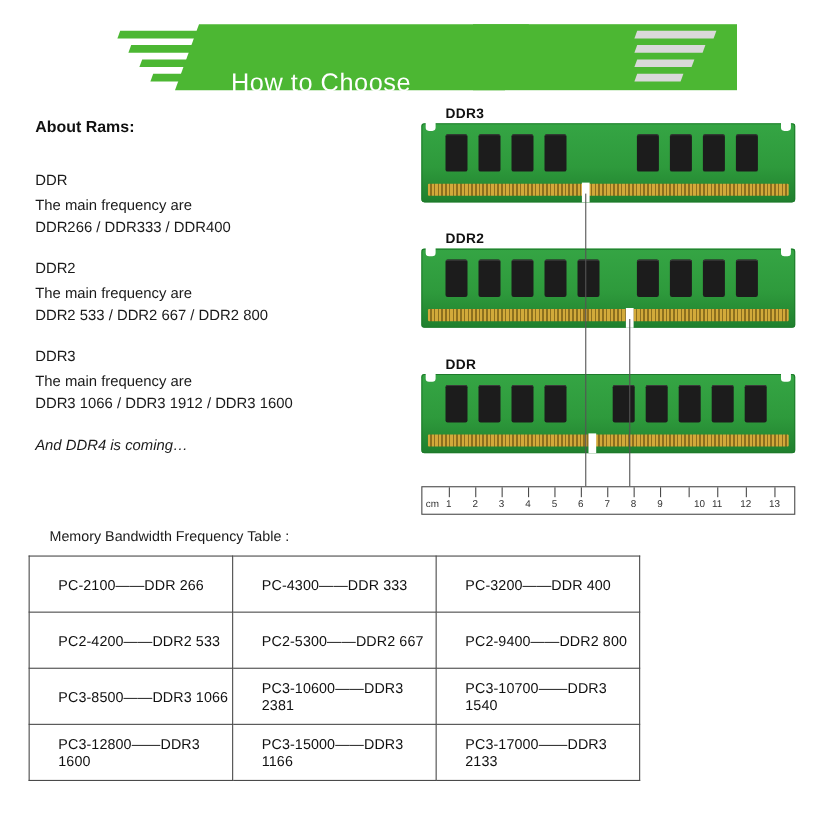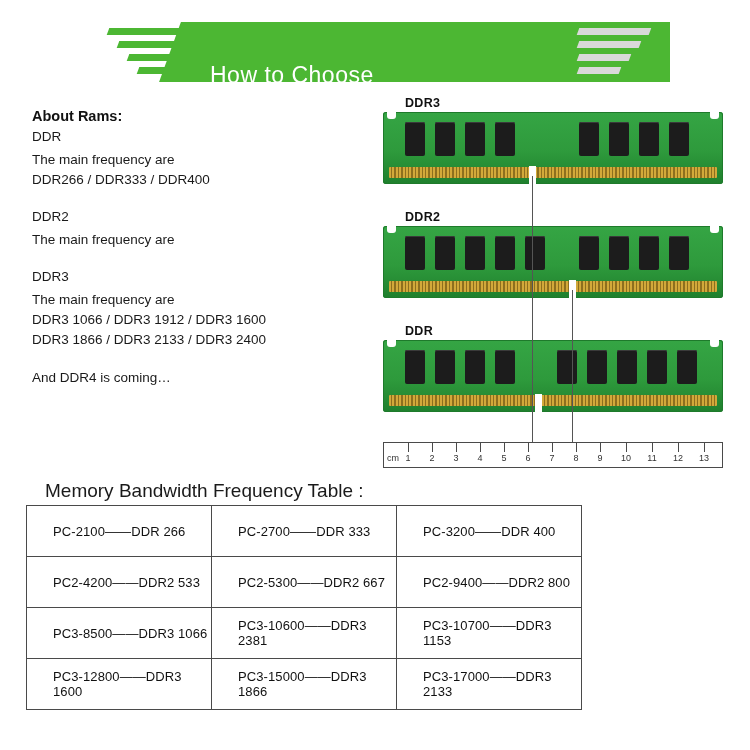--- a/index.html
+++ b/index.html
@@ -67,37 +67,38 @@
   .about-col {
     position: absolute;
     left: 32px;
     top: 108px;
     width: 340px;
   }
   .about-title {
     font-size: 14.5px;
     font-weight: bold;
     color: #111;
-    margin-bottom: 3px;
+    margin-bottom: 30px;
   }
   .block {
     margin-bottom: 17px;
   }
   .block .line {
     font-size: 13.5px;
     line-height: 20px;
     color: #1a1a1a;
   }
   .block .line.head {
     margin-bottom: 3px;
   }
   .coming {
     font-size: 13.5px;
     margin-top: 20px;
     color: #1a1a1a;
+    font-style: italic;
   }
 
   
   .diagram {
     position: absolute;
     left: 383px;
     top: 96px;
     width: 340px;
     height: 375px;
   }
@@ -200,21 +201,21 @@
     top: 10px;
     font-size: 9px;
     color: #333;
   }
 
   
   .table-caption {
     position: absolute;
     left: 45px;
     top: 480px;
-    font-size: 19px;
+    font-size: 13px;
     color: #1a1a1a;
   }
   table.bw {
     position: absolute;
     left: 26px;
     top: 505px;
     width: 556px;
     border-collapse: collapse;
     table-layout: fixed;
   }
@@ -253,27 +254,27 @@
 
   <div class="block">
     <div class="line head">DDR</div>
     <div class="line">The main frequency are</div>
     <div class="line">DDR266 / DDR333 / DDR400</div>
   </div>
 
   <div class="block">
     <div class="line head">DDR2</div>
     <div class="line">The main frequency are</div>
+    <div class="line">DDR2 533 / DDR2 667 / DDR2 800</div>
   </div>
 
   <div class="block">
     <div class="line head">DDR3</div>
     <div class="line">The main frequency are</div>
     <div class="line">DDR3 1066 / DDR3 1912 / DDR3 1600</div>
-    <div class="line">DDR3 1866 / DDR3 2133 / DDR3 2400</div>
   </div>
 
   <div class="coming">And DDR4 is coming…</div>
 </div>
 
 <div class="diagram">
 
   <div class="ram-label" style="left:22px; top:0px;">DDR3</div>
   <div class="ram" style="top:16px;">
     <div class="notch-top-l"></div>
@@ -347,48 +348,48 @@
       <div class="num" style="left:120px;">5</div>
     <div class="tick" style="left:144px;"></div>
       <div class="num" style="left:144px;">6</div>
     <div class="tick" style="left:168px;"></div>
       <div class="num" style="left:168px;">7</div>
     <div class="tick" style="left:192px;"></div>
       <div class="num" style="left:192px;">8</div>
     <div class="tick" style="left:216px;"></div>
       <div class="num" style="left:216px;">9</div>
     <div class="tick" style="left:242px;"></div>
-      <div class="num" style="left:242px;">10</div>
+      <div class="num" style="left:252px;">10</div>
     <div class="tick" style="left:268px;"></div>
       <div class="num" style="left:268px;">11</div>
     <div class="tick" style="left:294px;"></div>
       <div class="num" style="left:294px;">12</div>
     <div class="tick" style="left:320px;"></div>
       <div class="num" style="left:320px;">13</div>
   </div>
 </div>
 
 <div class="table-caption">Memory Bandwidth Frequency Table :</div>
 
 <table class="bw">
   <tbody>
     <tr>
       <td>PC-2100——DDR 266</td>
-      <td>PC-2700——DDR 333</td>
+      <td>PC-4300——DDR 333</td>
       <td>PC-3200——DDR 400</td>
     </tr>
     <tr>
       <td>PC2-4200——DDR2 533</td>
       <td>PC2-5300——DDR2 667</td>
       <td>PC2-9400——DDR2 800</td>
     </tr>
     <tr>
       <td>PC3-8500——DDR3 1066</td>
       <td>PC3-10600——DDR3 2381</td>
-      <td>PC3-10700——DDR3 1153</td>
+      <td>PC3-10700——DDR3 1540</td>
     </tr>
     <tr>
       <td>PC3-12800——DDR3 1600</td>
-      <td>PC3-15000——DDR3 1866</td>
+      <td>PC3-15000——DDR3 1166</td>
       <td>PC3-17000——DDR3 2133</td>
     </tr>
   </tbody>
 </table>
 
 </body></html>

